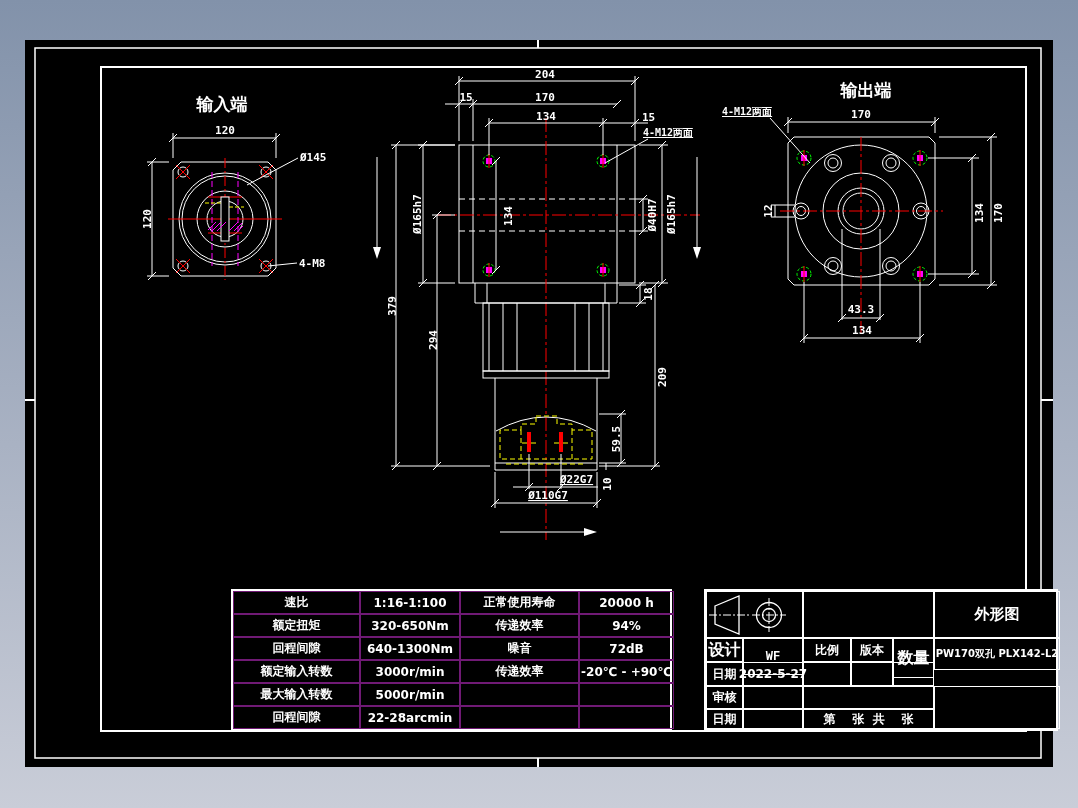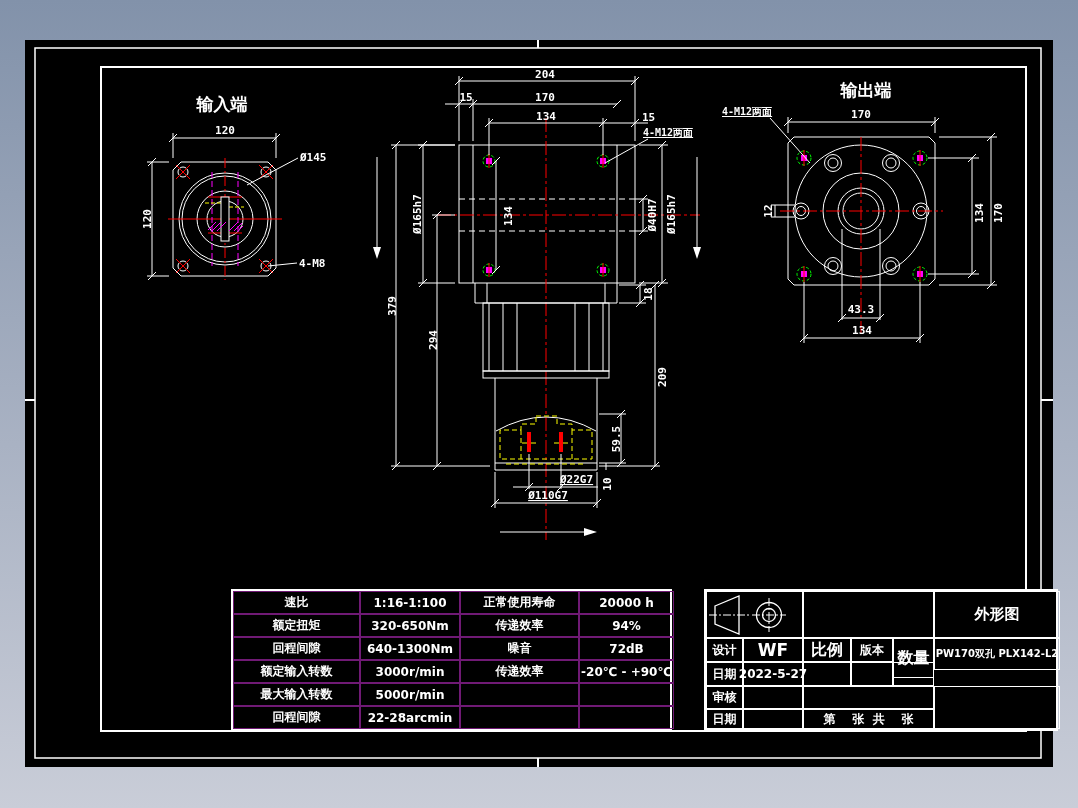--- a/index.html
+++ b/index.html
@@ -425,23 +425,23 @@
       <line x1="2" y1="23" x2="42" y2="23" stroke="#fff" stroke-width="1" stroke-dasharray="8,2,2,2"></line>
       <circle cx="62" cy="23" r="12.5" fill="none" stroke="#fff" stroke-width="1.3"></circle>
       <circle cx="62" cy="23" r="6.5" fill="none" stroke="#fff" stroke-width="1.3"></circle>
       <line x1="45" y1="23" x2="79" y2="23" stroke="#fff" stroke-width="1" stroke-dasharray="8,2,2,2"></line>
       <line x1="62" y1="6" x2="62" y2="40" stroke="#fff" stroke-width="1" stroke-dasharray="8,2,2,2"></line>
     </svg>
   </div>
   <div class="c" style="left:97px;top:0;width:131px;height:47px;"></div>
   <div class="c" style="left:228px;top:0;width:126px;height:47px;font-size:15px;">外形图</div>
 
-  <div class="c" style="left:0;top:47px;width:37px;height:24px;font-size:12px;">设计</div>
-  <div class="c" style="left:37px;top:47px;width:60px;height:24px;font-size:17px;">WF</div>
-  <div class="c" style="left:97px;top:47px;width:48px;height:24px;font-size:16px;">比例</div>
+  <div class="c" style="left:0;top:47px;width:37px;height:24px;font-size:16px;">设计</div>
+  <div class="c" style="left:37px;top:47px;width:60px;height:37px;font-size:12px;font-family:Liberation Mono, monospace;">WF</div>
+  <div class="c" style="left:97px;top:47px;width:48px;height:24px;font-size:12px;">比例</div>
   <div class="c" style="left:145px;top:47px;width:42px;height:24px;font-size:12px;font-family:Liberation Mono, monospace;">版本</div>
   <div class="c" style="left:187px;top:47px;width:41px;height:40px;font-size:16px;">数量</div>
   <div class="c" style="left:228px;top:47px;width:126px;height:32px;font-size:10px;">PW170双孔 PLX142-L2</div>
 
   <div class="c" style="left:0;top:71px;width:37px;height:24px;font-size:12px;">日期</div>
   <div class="c" style="left:37px;top:71px;width:60px;height:24px;font-size:12px;">2022-5-27</div>
   <div class="c" style="left:97px;top:71px;width:48px;height:24px;"></div>
   <div class="c" style="left:145px;top:71px;width:42px;height:24px;"></div>
   <div class="c" style="left:187px;top:71px;width:41px;height:24px;"></div>
 

